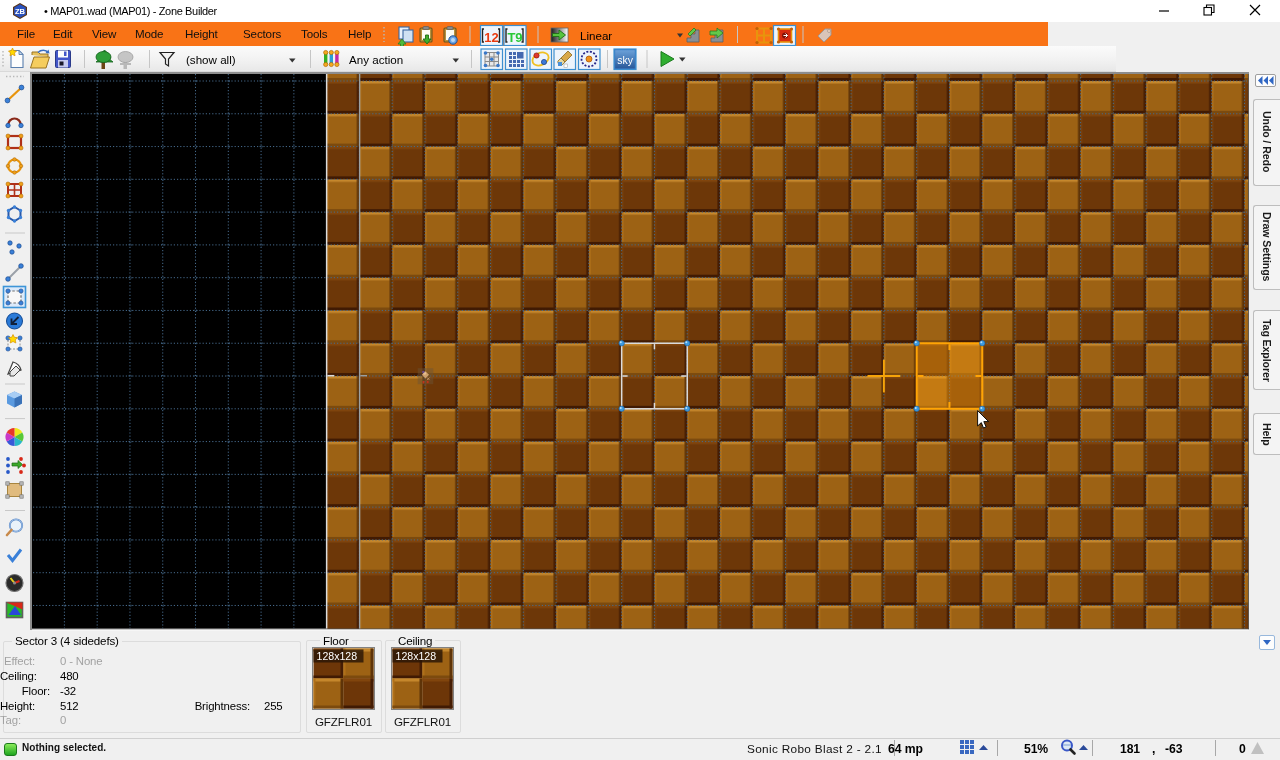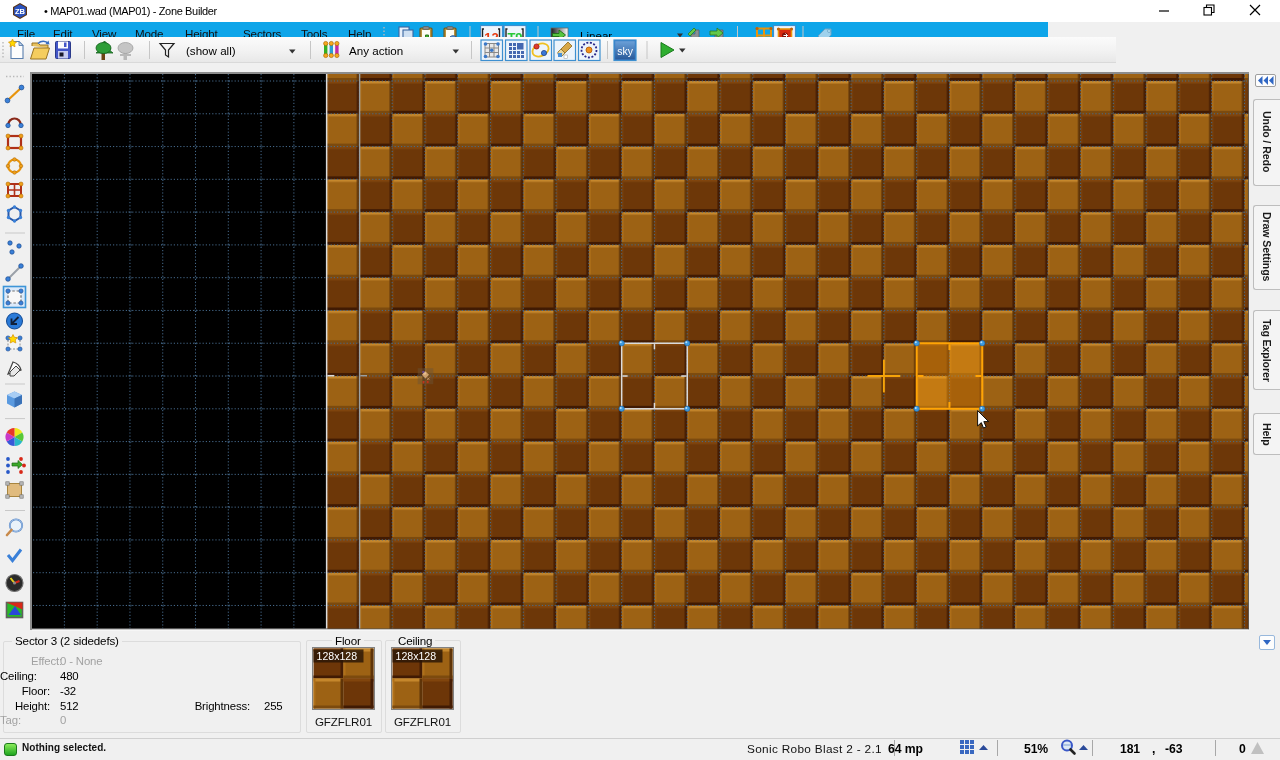--- a/index.html
+++ b/index.html
@@ -1,22 +1,22 @@
 <!DOCTYPE html>
 <html><head><meta charset="utf-8">
 <style>
 *{box-sizing:border-box;margin:0;padding:0}
 html,body{width:1280px;height:760px;overflow:hidden}
 body{font-family:"Liberation Sans",sans-serif;background:#f0f0f0;position:relative;font-size:12px;color:#111}
 .abs{position:absolute}
 #titlebar{left:0;top:0;width:1280px;height:22px;background:#ffffff}
 #title-text{left:44px;top:4.5px;font-size:11px;letter-spacing:-0.35px;color:#000}
-#menubar{left:0;top:22px;width:1048px;height:24px;background:#0ea5e9}
+#menubar{left:0;top:22px;width:1048px;height:24px;background:#f97316}
 .menu{position:absolute;top:5px;font-size:11.6px;letter-spacing:-0.15px;color:#101010}
-#tb2{left:0;top:37px;width:1116px;height:26px;background:linear-gradient(#fbfbfb,#f2f2f2 55%,#e8e8e8);border-bottom:1px solid #d9d9d9}
+#tb2{left:0;top:46px;width:1116px;height:26px;background:linear-gradient(#fbfbfb,#f2f2f2 55%,#e8e8e8);border-bottom:1px solid #d9d9d9}
 #lefttb{left:0;top:72px;width:30px;height:560px;background:#f0f0f0}
 #rtabs{left:1251px;top:72px;width:29px;height:560px;background:#f0f0f0}
 .vtab{position:absolute;left:2px;width:27px;background:#f4f4f4;border:1px solid #bdbdbd;border-right:none;border-radius:3px 0 0 3px;display:flex;align-items:center;justify-content:center}
 .vtab span{writing-mode:vertical-rl;font-weight:bold;font-size:10.6px;letter-spacing:-0.1px;color:#1a1a1a;white-space:nowrap}
 #info{left:0;top:632px;width:1280px;height:103px;background:#f0f0f0}
 .gbox{position:absolute;border:1px solid #dcdcdc;border-radius:2px}
 .glabel{position:absolute;top:-7px;background:#f0f0f0;padding:0 3px;font-size:11.6px;letter-spacing:-0.15px;color:#000}
 .irow{position:absolute;font-size:11.4px;letter-spacing:-0.15px;color:#000}
 .gray{color:#a2a2a2}
 #status{left:0;top:735px;width:1280px;height:25px;background:#f0f0f0}
@@ -768,36 +768,36 @@
 <div class="vtab" style="top:238px;height:80px">
       <span>Tag Explorer</span>
     </div>
 <div class="vtab" style="top:341px;height:42px">
       <span>Help</span>
     </div>
 </div>
 
 <div class="abs" id="info">
 <div class="gbox" style="left:3px;top:9px;width:298px;height:92px"></div>
-<div class="abs glabel" style="left:12px;top:2px;background:#f0f0f0;padding:0 3px">Sector 3 (2 sidedefs)</div>
-<div class="irow gray" style="left:12px;top:23px;width:50px;text-align:right">Effect:</div>
+<div class="abs glabel" style="left:12px;top:2px;background:#f0f0f0;padding:0 3px">Sector 3 (4 sidedefs)</div>
+<div class="irow gray" style="left:4px;top:23px;width:50px;">Effect:</div>
 <div class="irow gray" style="left:60px;top:23px">0 - None</div>
 <div class="irow" style="left:0;top:38px;width:50px;">Ceiling:</div>
 <div class="irow" style="left:60px;top:38px">480</div>
 <div class="irow" style="left:0;top:53px;width:50px;text-align:right">Floor:</div>
 <div class="irow" style="left:60px;top:53px">-32</div>
-<div class="irow" style="left:0;top:68px;width:50px;text-align:right">Height:</div>
+<div class="irow" style="left:0;top:68px;width:50px;">Height:</div>
 <div class="irow" style="left:60px;top:68px">512</div>
 <div class="irow gray" style="left:0;top:82px;width:50px;text-align:left">Tag:</div>
 <div class="irow gray" style="left:60px;top:82px">0</div>
 <div class="irow" style="left:150px;top:68px;width:100px;text-align:right">Brightness:</div>
 <div class="irow" style="left:264px;top:68px">255</div>
 
 <div class="gbox" style="left:306px;top:8px;width:76px;height:93px"></div>
-<div class="abs glabel" style="left:332px;top:2px">Floor</div>
+<div class="abs glabel" style="left:320px;top:2px">Floor</div>
 <svg class="abs" style="left:312px;top:15px" width="63" height="63" viewBox="0 0 63 63">
 <rect x="0" y="0" width="63" height="63" fill="#828282"></rect>
 <rect x="1" y="1" width="61" height="61" fill="#fff"></rect>
 <g transform="translate(1.5,1.5)">
 <g>
           <rect width="30" height="30" fill="#6d3608"></rect>
           <rect width="30" height="3" fill="#81450d"></rect>
           <rect y="27" width="30" height="3" fill="#401a03"></rect>
           <rect x="27" width="3" height="30" fill="#451d04"></rect>
         </g>

